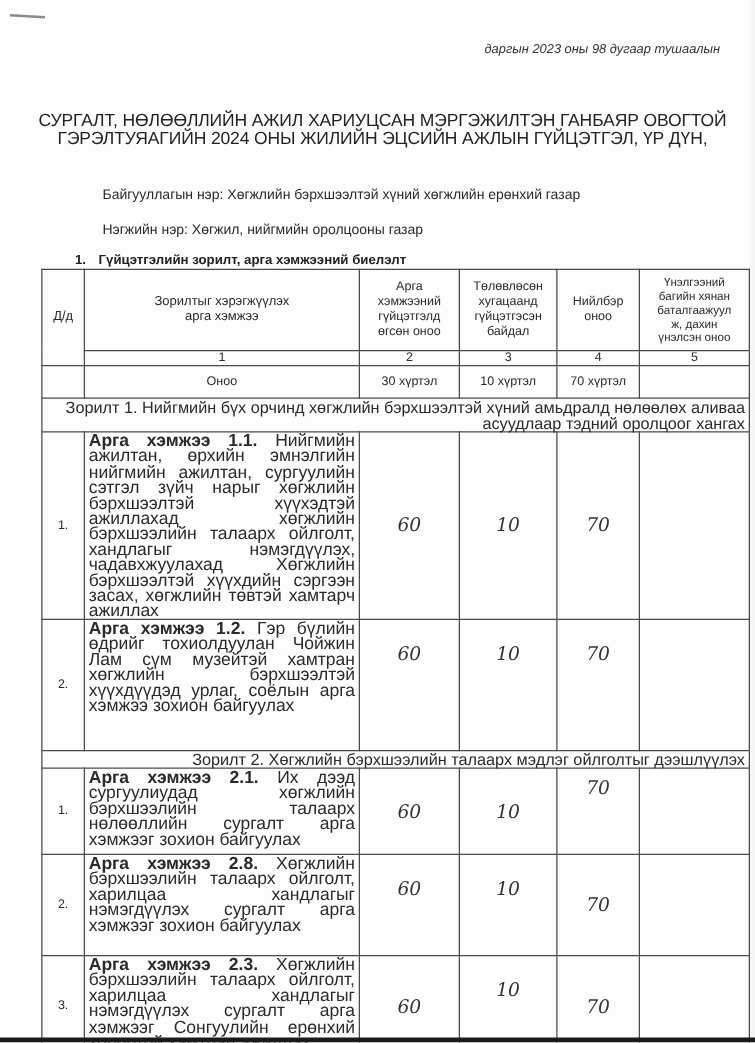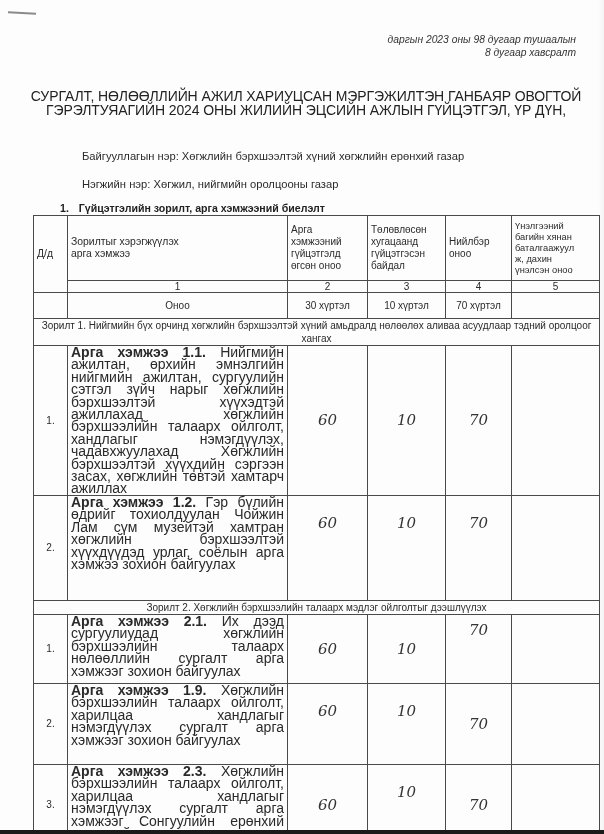--- a/index.html
+++ b/index.html
@@ -30,44 +30,43 @@
   table.eval {
     position: absolute; left: 33px; top: 215px; width: 566px;
     border-collapse: collapse; table-layout: fixed;
     font-size: 10px; color: #2a2a2a;
   }
   table.eval td, table.eval th {
     border: 1px solid #4a4a4a; padding: 0 3px; font-weight: normal; vertical-align: middle;
   }
   col.c0 { width: 34px; } col.c1 { width: 220px; } col.c2 { width: 80px; }
   col.c3 { width: 78px; } col.c4 { width: 66px; } col.c5 { width: 88px; }
-  .hdr-row td { height: 64px; text-align: left; line-height: 12px; }
+  .hdr-row td { height: 64px; text-align: center; line-height: 12px; }
   .hdr-row td.small { font-size: 9.3px; line-height: 11px; }
   .idx-row td { height: 11px; text-align: center; line-height: 11px; font-size: 10px; }
   .score-row td { height: 25px; text-align: center; font-size: 10px; }
-  .goal-row td { text-align: center; font-weight: bold; font-size: 10px; line-height: 13px; padding: 2px 4px; }
+  .goal-row td { text-align: right; font-weight: bold; font-size: 13px; line-height: 13px; padding: 2px 4px; }
   .activity-text { text-align: justify; line-height: 12.4px; font-size: 14px; padding: 0 3px !important; vertical-align: top !important; }
   .activity-text b { font-weight: bold; }
   .num-cell { text-align: center; font-size: 10px; }
   .hand { font-family: "DejaVu Serif", serif; font-style: italic; font-size: 15px; color: #333; text-align: center; }
   .r11 td { height: 136px; } .r12 td { height: 86px; }
   .r21 td { height: 62px; } .r22 td { height: 62px; } .r23 td { height: 62px; } .r24 td { height: 80px; }
   .hand.top { vertical-align: top; padding-top: 18px; }
   .hand.mid { vertical-align: middle; }
   .bottom-bar { position: absolute; left: 0; bottom: 0; width: 604px; height: 4px; background: #1a1a1a; }
   .right-shadow { position: absolute; right: 0; top: 0; width: 6px; height: 834px; background: linear-gradient(to right, rgba(0,0,0,0), rgba(0,0,0,0.04)); }
 </style>
 </head>
 <body>
 
 <div class="scan-mark"></div>
 
 <div class="annex">
   <div>даргын 2023 оны 98 дугаар тушаалын</div>
-  <div>8 дугаар хавсралт</div>
 </div>
 
 <div class="doc-title">
   <div>СУРГАЛТ, НӨЛӨӨЛЛИЙН АЖИЛ ХАРИУЦСАН МЭРГЭЖИЛТЭН ГАНБАЯР ОВОГТОЙ</div>
   <div>ГЭРЭЛТУЯАГИЙН 2024 ОНЫ ЖИЛИЙН ЭЦСИЙН АЖЛЫН ГҮЙЦЭТГЭЛ, ҮР ДҮН,</div>
 </div>
 
 <div class="org-line" style="top:150px;">Байгууллагын нэр: Хөгжлийн бэрхшээлтэй хүний хөгжлийн ерөнхий газар</div>
 <div class="org-line" style="top:178px;">Нэгжийн нэр: Хөгжил, нийгмийн оролцооны газар</div>
 
@@ -157,21 +156,21 @@
     <tr class="r21">
       <td class="num-cell">1.</td>
       <td class="activity-text"><b>Арга хэмжээ 2.1.</b> <span>Их дээд сургуулиудад хөгжлийн бэрхшээлийн талаарх нөлөөллийн сургалт арга хэмжээг зохион байгуулах</span></td>
       <td class="hand mid">60</td>
       <td class="hand mid">10</td>
       <td class="hand top" style="padding-top:6px;">70</td>
       <td></td>
     </tr>
     <tr class="r22">
       <td class="num-cell">2.</td>
-      <td class="activity-text"><b>Арга хэмжээ 1.9.</b> <span>Хөгжлийн бэрхшээлийн талаарх ойлголт, харилцаа хандлагыг нэмэгдүүлэх сургалт арга хэмжээг зохион байгуулах</span></td>
+      <td class="activity-text"><b>Арга хэмжээ 2.8.</b> <span>Хөгжлийн бэрхшээлийн талаарх ойлголт, харилцаа хандлагыг нэмэгдүүлэх сургалт арга хэмжээг зохион байгуулах</span></td>
       <td class="hand top">60</td>
       <td class="hand top">10</td>
       <td class="hand mid">70</td>
       <td></td>
     </tr>
     <tr class="r23">
       <td class="num-cell">3.</td>
       <td class="activity-text"><b>Арга хэмжээ 2.3.</b> <span>Хөгжлийн бэрхшээлийн талаарх ойлголт, харилцаа хандлагыг нэмэгдүүлэх сургалт арга хэмжээг Сонгуулийн ерөнхий хороотой хамтран ажиллах</span></td>
       <td class="hand mid">60</td>
       <td class="hand top">10</td>

